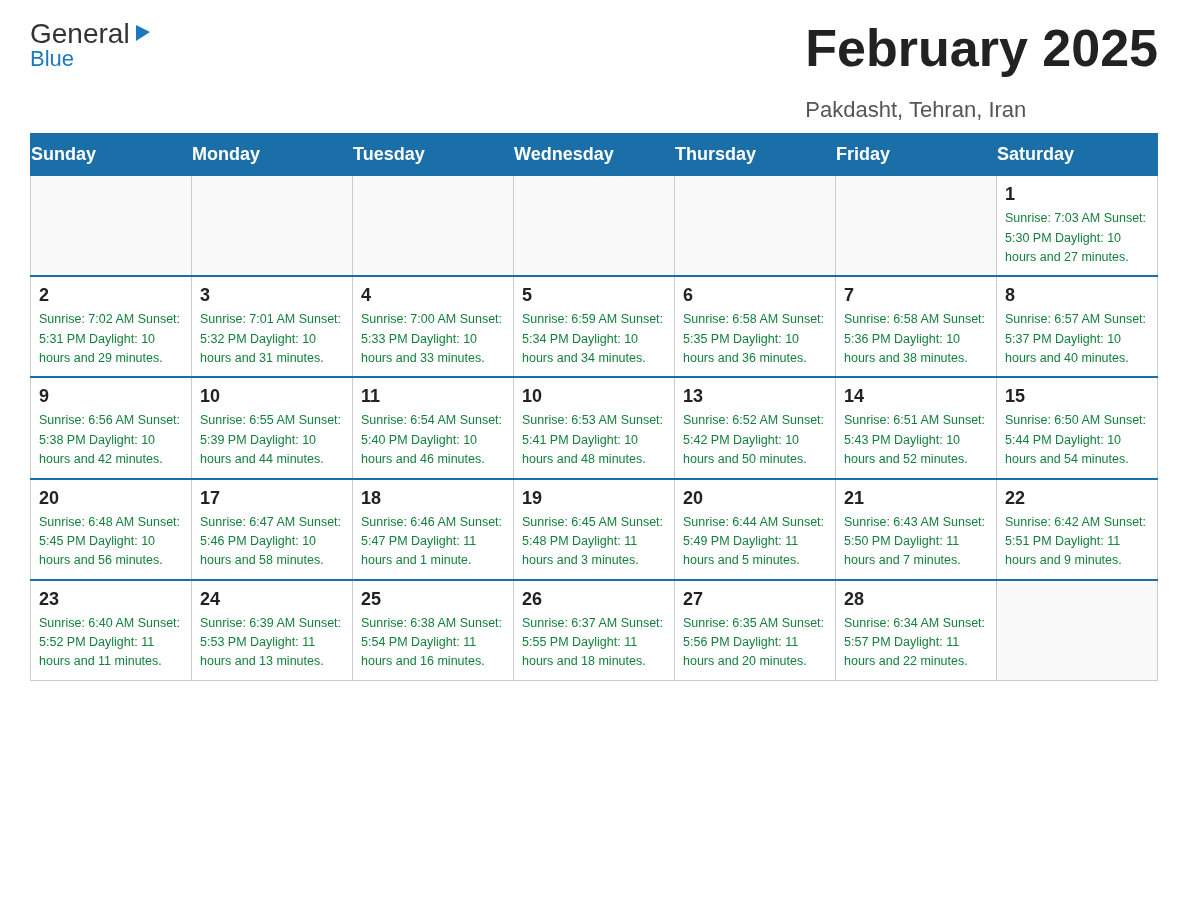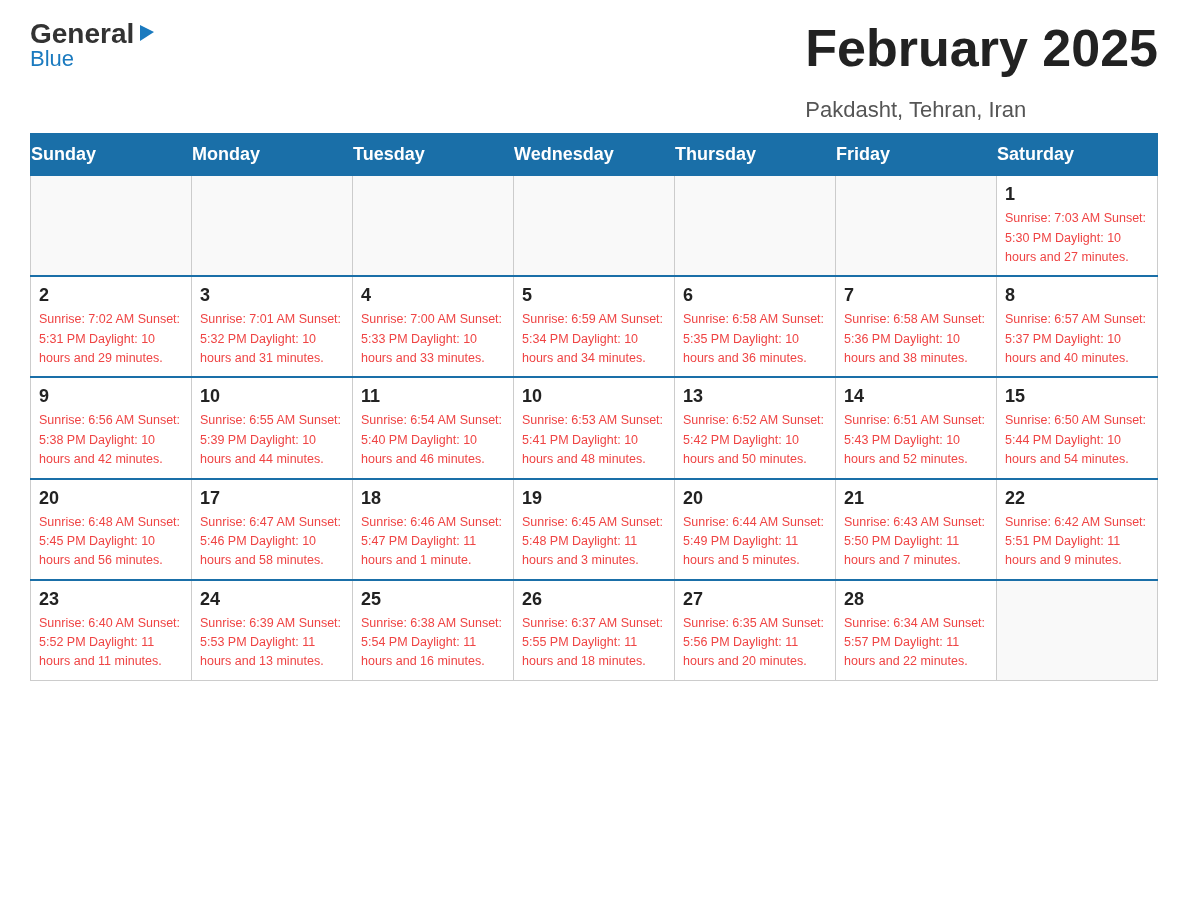--- a/index.html
+++ b/index.html
@@ -16,21 +16,21 @@
       align-items: flex-start;
       margin-bottom: 10px;
     }
     .logo {
       display: flex;
       flex-direction: column;
       align-items: flex-start;
     }
     .logo-general {
       font-size: 28px;
-      font-weight: bold;
+      font-weight: normal;
       color: #333;
       line-height: 1;
     }
     .logo-blue {
       font-size: 22px;
       font-weight: normal;
       color: #1a7abf;
       margin-top: -2px;
     }
     .title-section {
@@ -77,21 +77,21 @@
     .day-number {
       font-size: 18px;
       font-weight: bold;
       color: #222;
       margin-bottom: 4px;
       display: block;
     }
     .day-info {
       font-size: 12.5px;
       line-height: 1.55;
-      color: #ef4444;
+      color: #15803d;
     }
     .row-separator td {
       border-top: 2px solid #1a6fa8;
     }
   </style>
 </head>
 <body>
 
 <div class="header">
   <div class="logo">

